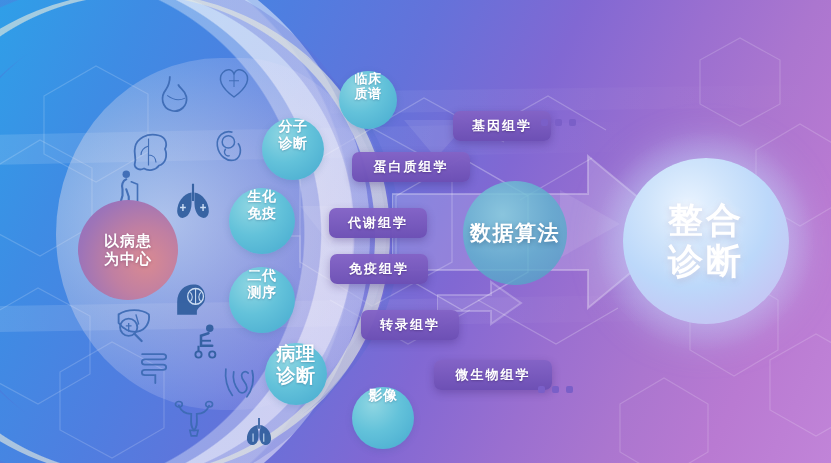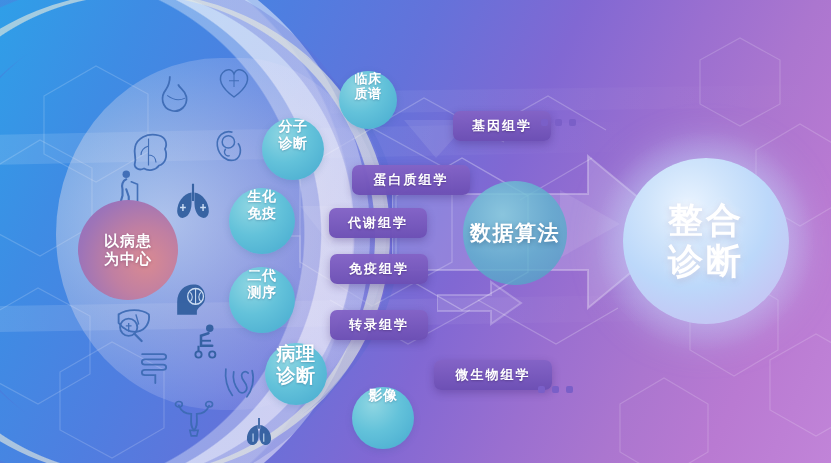--- a/index.html
+++ b/index.html
@@ -332,30 +332,30 @@
       </div>
       <div class="tcircle" style="left: 352px; top: 387px; width: 62px; height: 62px; font-size: 14px;">
         <span>影像</span>
       </div>
     </div>
 
   <div id="pill-layer">
       <div class="pill" style="left: 437px; top: 111px; width: 98px; height: 30px; margin-left: 16px;">
         <span>基因组学</span>
       </div>
-      <div class="pill" style="left: 352px; top: 152px; width: 118px; height: 30px; margin-top: 13px;">
+      <div class="pill" style="left: 352px; top: 152px; width: 118px; height: 30px;">
         <span>蛋白质组学</span>
       </div>
       <div class="pill" style="left: 329px; top: 208px; width: 98px; height: 30px;">
         <span>代谢组学</span>
       </div>
       <div class="pill" style="left: 330px; top: 254px; width: 98px; height: 30px;">
         <span>免疫组学</span>
       </div>
-      <div class="pill" style="left: 330px; top: 310px; width: 98px; height: 30px; text-align: right;">
+      <div class="pill" style="left: 361px; top: 310px; width: 98px; height: 30px; text-align: right;">
         <span>转录组学</span>
       </div>
       <div class="pill" style="left: 434px; top: 360px; width: 118px; height: 30px;">
         <span>微生物组学</span>
       </div>
     </div>
 
   <div id="dots-layer">
       <div class="dots" style="left: 541px; top: 119px;">
         <i></i>

